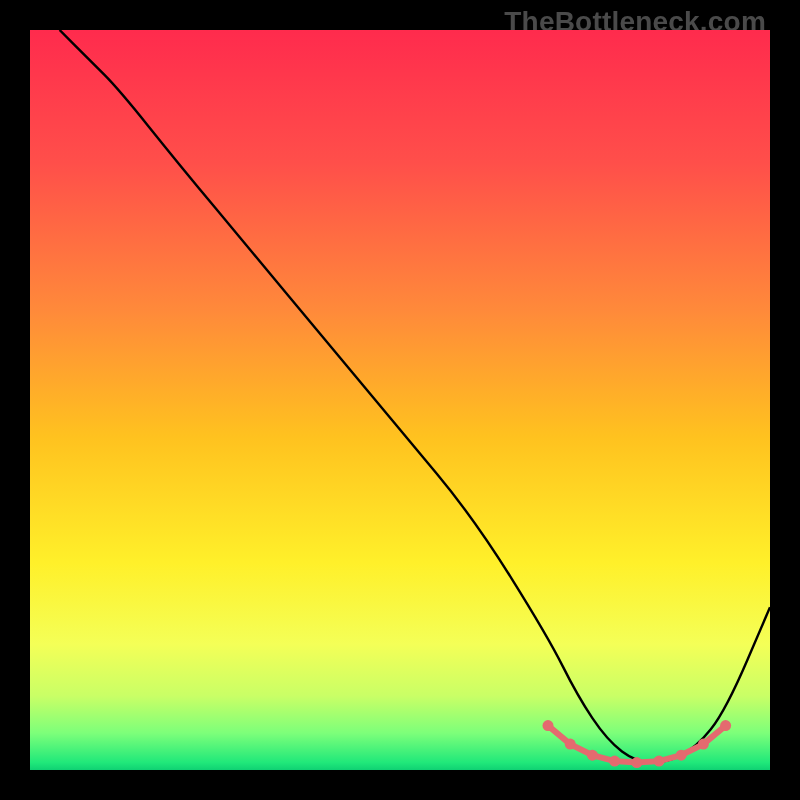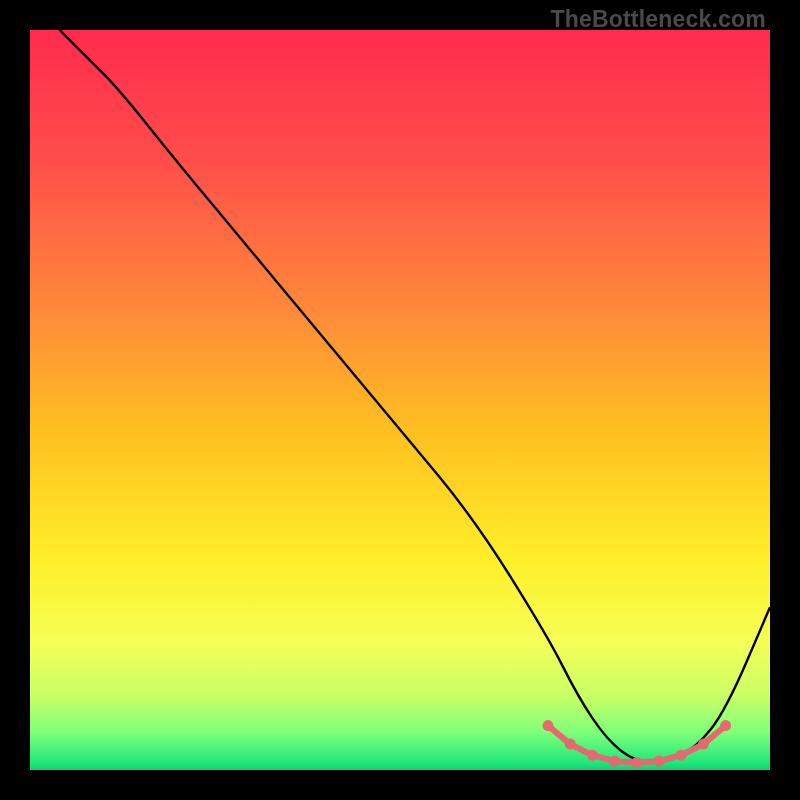--- a/index.html
+++ b/index.html
@@ -23,21 +23,21 @@
     left: 0;
     top: 0;
     width: 740px;
     height: 740px;
   }
   .watermark {
     position: absolute;
     top: 6px;
     right: 34px;
     font-family: Arial, Helvetica, sans-serif;
-    font-size: 23px;
+    font-size: 28px;
     font-weight: 600;
     color: #4a4a4a;
     letter-spacing: 0.2px;
   }
   svg {
     display: block;
   }
 </style>
 </head>
 <body>

